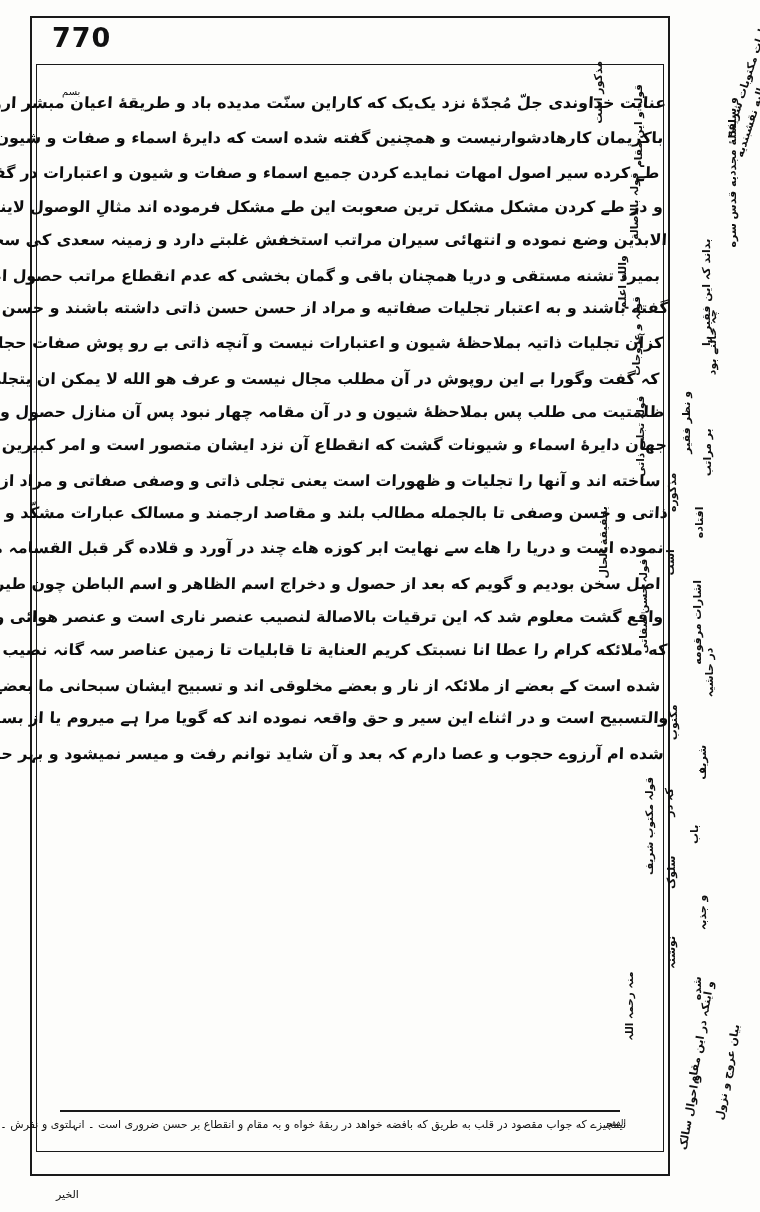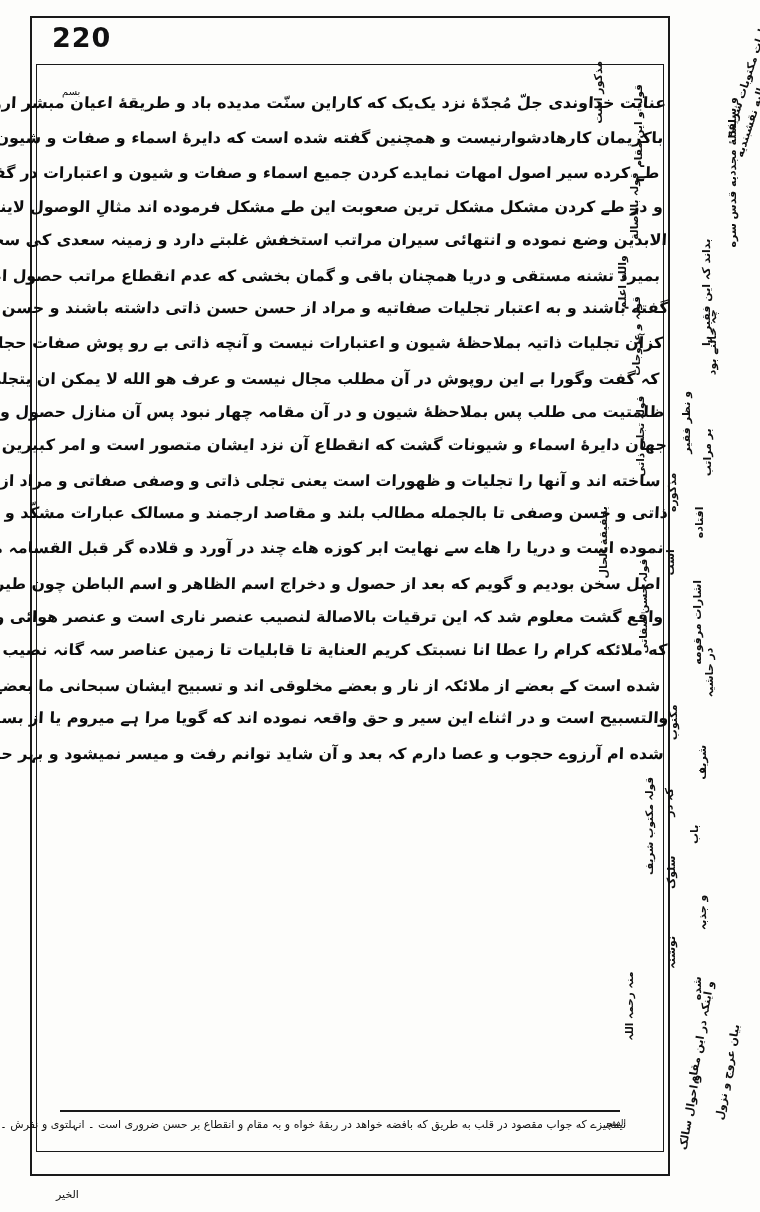--- a/index.html
+++ b/index.html
@@ -176,21 +176,21 @@
   }
 </style>
 </head>
 <body>
 
 <div class="page">
 
   <div class="frame-outer"></div>
   <div class="frame-inner"></div>
 
-  <div class="folio">220</div>
+  <div class="folio">770</div>
 
   <div class="header-tag">بسم</div>
 
   <div class="text-block">
     <div class="line"><span class="t">عنایت خداوندی جلّ مُجدّهٔ نزد یک‌یک که کاراین سنّت مدیده باد و طریقهٔ اعیان مبشر اروع</span></div>
     <div class="line"><span class="t">باکریمان کارهادشوارنیست و همچنین گفته شده است که دایرهٔ اسماء و صفات و شیون و اعتبارات را</span></div>
     <div class="line"><span class="t">طے کرده سیر اصول امهات نمایدے کردن جمیع اسماء و صفات و شیون و اعتبارات در گفتن آسان است</span></div>
     <div class="line"><span class="t">و در طے کردن مشکل مشکل ترین صعوبت این طے مشکل فرموده اند مثالِ الوصول لاینقطع ابد</span></div>
     <div class="line"><span class="t">الابدین وضع نموده و انتهائی سیران مراتب استخفش غلبتے دارد و زمینہ سعدی کی سخن پایان</span></div>
     <div class="line"><span class="t">بمیرد تشنه مستقی و دریا همچنان باقی و گمان بخشی که عدم انقطاع مراتب حصول اعتبار تجلیات ذاتیه</span></div>

